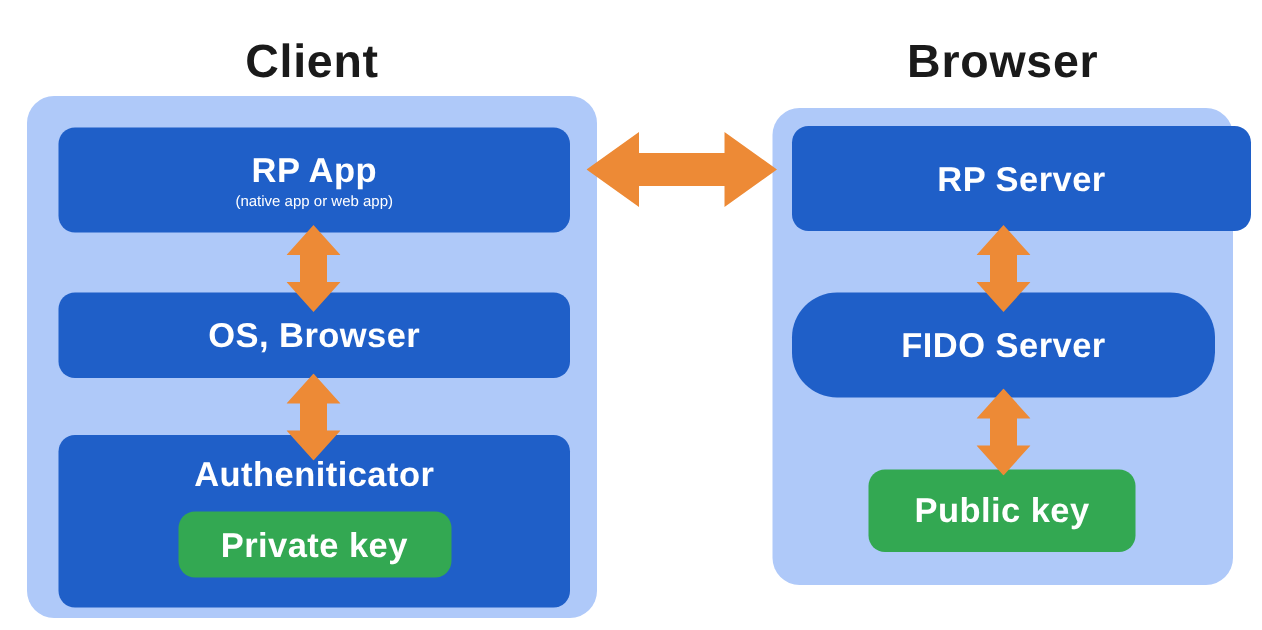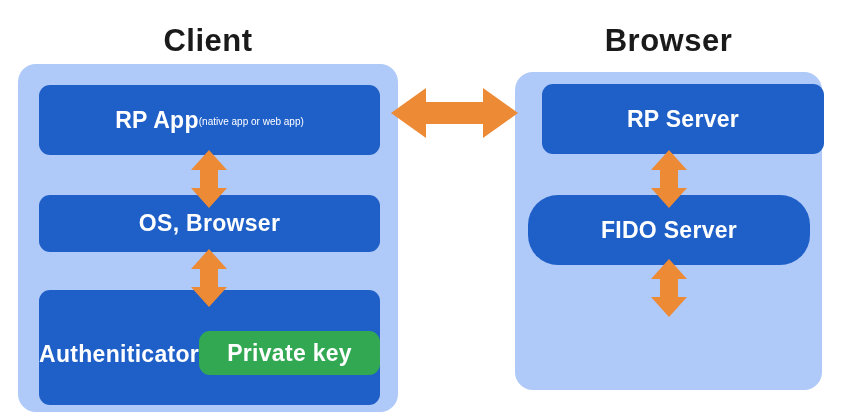--- a/index.html
+++ b/index.html
@@ -36,20 +36,21 @@
   }
   .panel-client { left: 18px;  top: 64px; width: 380px; height: 348px; }
   .panel-server { left: 515px; top: 72px; width: 307px; height: 318px; }
 
   .node {
     position: absolute;
     background: #1f5fc8;
     border-radius: 11px;
     color: #ffffff;
     display: flex;
+    flex-direction: column;
     align-items: center;
     justify-content: center;
     text-align: center;
   }
   .node-label {
     font-size: 23px;
     font-weight: bold;
     letter-spacing: 0.3px;
     color: #ffffff;
   }
@@ -89,21 +90,21 @@
     align-items: center;
   }
   .key-public {
     position: absolute;
     left: 64px;
     top: 241px;
     width: 178px;
     height: 55px;
   }
   
-  .node-rp-server   { left: 27px; top: 12px;  width: 282px; height: 70px; text-align: right; }
+  .node-rp-server   { left: 13px; top: 12px;  width: 306px; height: 70px; text-align: right; }
   .node-fido-server { left: 13px; top: 123px; width: 282px; height: 70px; border-radius: 30px; }
 
   .arrow {
     position: absolute;
     pointer-events: none;
   }
   .arrow svg { display: block; }
 </style>
 </head>
 <body>
@@ -135,20 +136,23 @@
   <div class="panel panel-server">
 
     <div class="node node-rp-server">
       <div class="node-label">RP Server</div>
     </div>
 
     <div class="node node-fido-server">
       <div class="node-label">FIDO Server</div>
     </div>
 
+    <div class="key-box key-public">
+      <span>Public key</span>
+    </div>
   </div>
 
   <div class="arrow" style="left:391px; top:88px;">
     <svg width="127" height="50" viewBox="0 0 127 50">
       <polygon points="0,25 35,0 35,14 92,14 92,0 127,25 92,50 92,36 35,36 35,50" fill="#ED8A36"></polygon>
     </svg>
   </div>
 
   <div class="arrow" style="left:191px; top:150px;">
     <svg width="36" height="58" viewBox="0 0 36 58">

